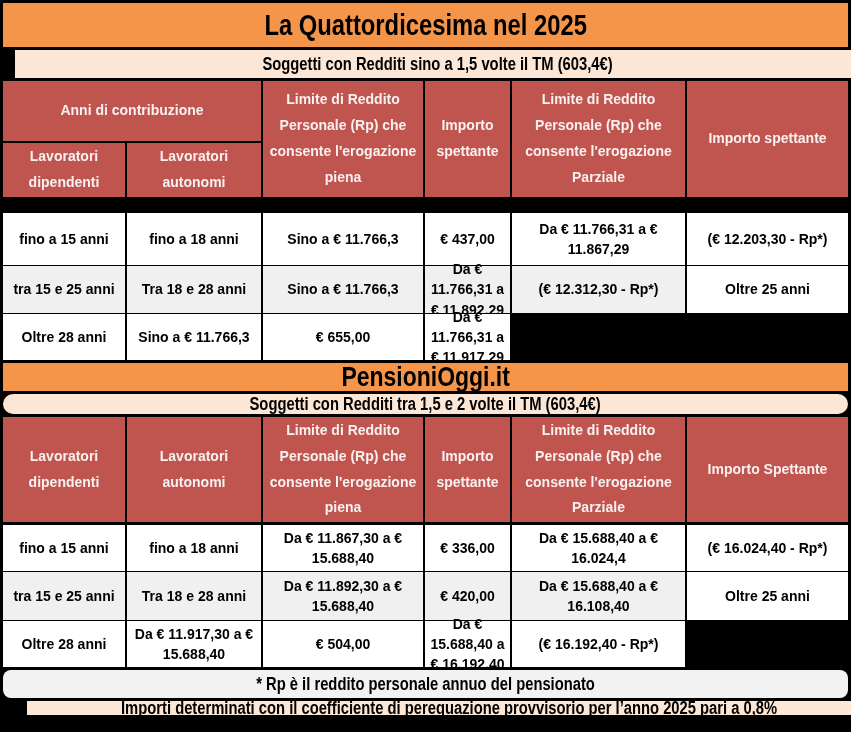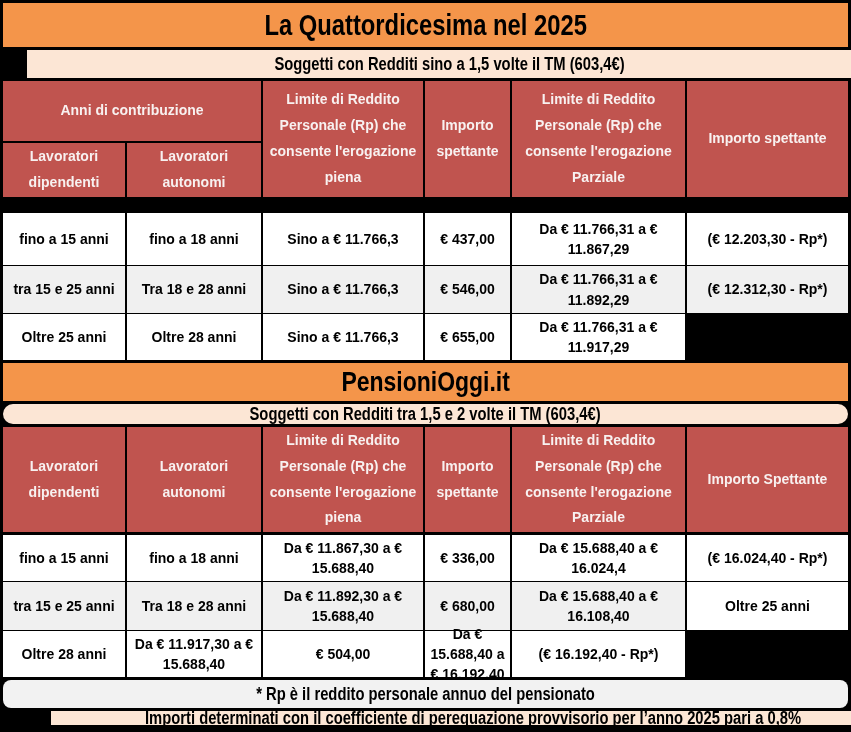--- a/index.html
+++ b/index.html
@@ -8,34 +8,35 @@
     width: 851px;
     height: 732px;
     border: 3px solid #000;
     background: #000;
     display: flex;
     flex-direction: column;
     gap: 3px;
     font-family: "Liberation Sans", sans-serif;
     font-weight: bold;
     color: #000;
+    align-items: center;
   }
   .bar {
     display: flex;
     align-items: center;
     justify-content: center;
     text-align: center;
     width: 100%;
   }
   .bar-orange { background: #F4954A; }
   .bar-peach  { background: #FCE6D5; }
   .bar-gray   { background: #F2F2F2; }
   .title-bar    { height: 44px; }
   .subtitle-bar { height: 28px; margin-left: 24px; }
-  .brand-bar    { height: 38px; }
+  .brand-bar    { height: 28px; }
   .subtitle2-bar{ height: 20px; border-radius: 12px; }
   .footnote-bar { height: 28px; border-radius: 8px; }
   .footer-bar   { height: 14px; margin-left: 48px; }
   .condensed {
     display: inline-block;
     transform: scaleX(0.82);
     white-space: nowrap;
   }
   .title-text    { font-size: 29px; }
   .subtitle-text { font-size: 18px; }
@@ -107,21 +108,20 @@
     <div class="cell">fino a 15 anni</div>
     <div class="cell">fino a 18 anni</div>
     <div class="cell">Sino a € 11.766,3</div>
     <div class="cell">€ 437,00</div>
     <div class="cell">Da € 11.766,31 a € 11.867,29</div>
     <div class="cell">(€ 12.203,30 - Rp*)</div>
 
     <div class="cell alt">tra 15 e 25 anni</div>
     <div class="cell alt">Tra 18 e 28 anni</div>
     <div class="cell alt">Sino a € 11.766,3</div>
-    <div class="cell alt">€ 546,00</div>
     <div class="cell alt">Da € 11.766,31 a € 11.892,29</div>
     <div class="cell alt">(€ 12.312,30 - Rp*)</div>
 
     <div class="cell">Oltre 25 anni</div>
     <div class="cell">Oltre 28 anni</div>
     <div class="cell">Sino a € 11.766,3</div>
     <div class="cell">€ 655,00</div>
     <div class="cell">Da € 11.766,31 a € 11.917,29</div>
   </div>
 
@@ -146,21 +146,21 @@
     <div class="cell">fino a 15 anni</div>
     <div class="cell">fino a 18 anni</div>
     <div class="cell">Da € 11.867,30 a € 15.688,40</div>
     <div class="cell">€ 336,00</div>
     <div class="cell">Da € 15.688,40 a € 16.024,4</div>
     <div class="cell">(€ 16.024,40 - Rp*)</div>
 
     <div class="cell alt">tra 15 e 25 anni</div>
     <div class="cell alt">Tra 18 e 28 anni</div>
     <div class="cell alt">Da € 11.892,30 a € 15.688,40</div>
-    <div class="cell alt">€ 680,00</div>
+    <div class="cell alt">€ 420,00</div>
     <div class="cell alt">Da € 15.688,40 a € 16.108,40</div>
 
     <div class="cell">Oltre 25 anni</div>
     <div class="cell">Oltre 28 anni</div>
     <div class="cell">Da € 11.917,30 a € 15.688,40</div>
     <div class="cell">€ 504,00</div>
     <div class="cell">Da € 15.688,40 a € 16.192,40</div>
     <div class="cell">(€ 16.192,40 - Rp*)</div>
   </div>
 

